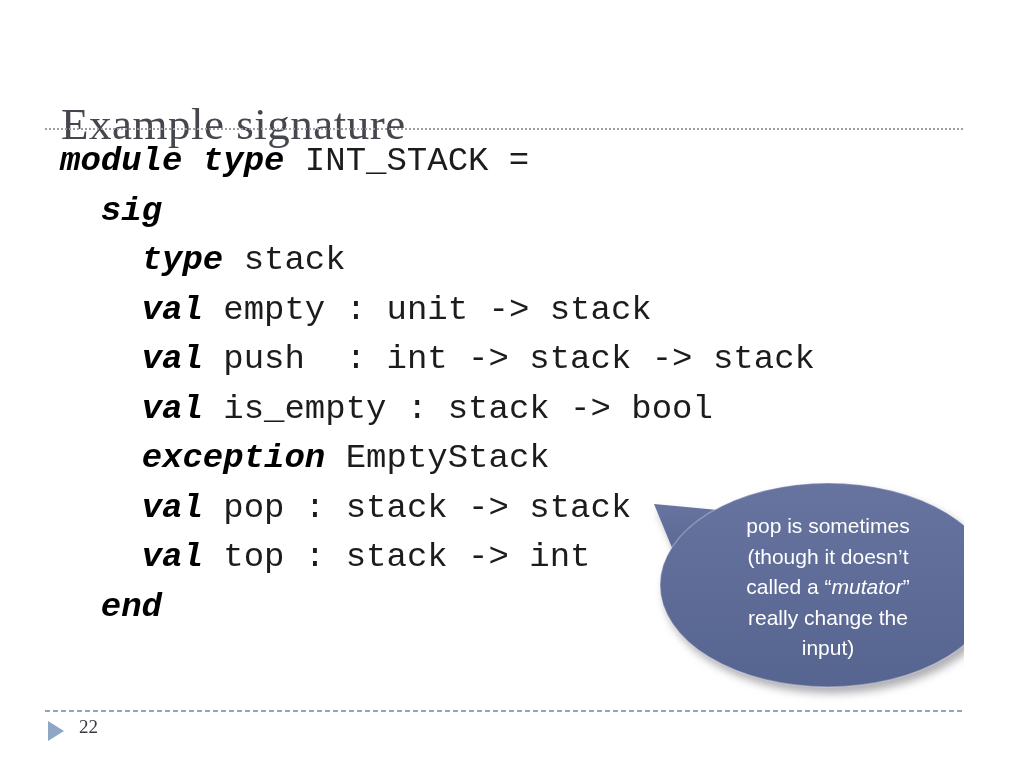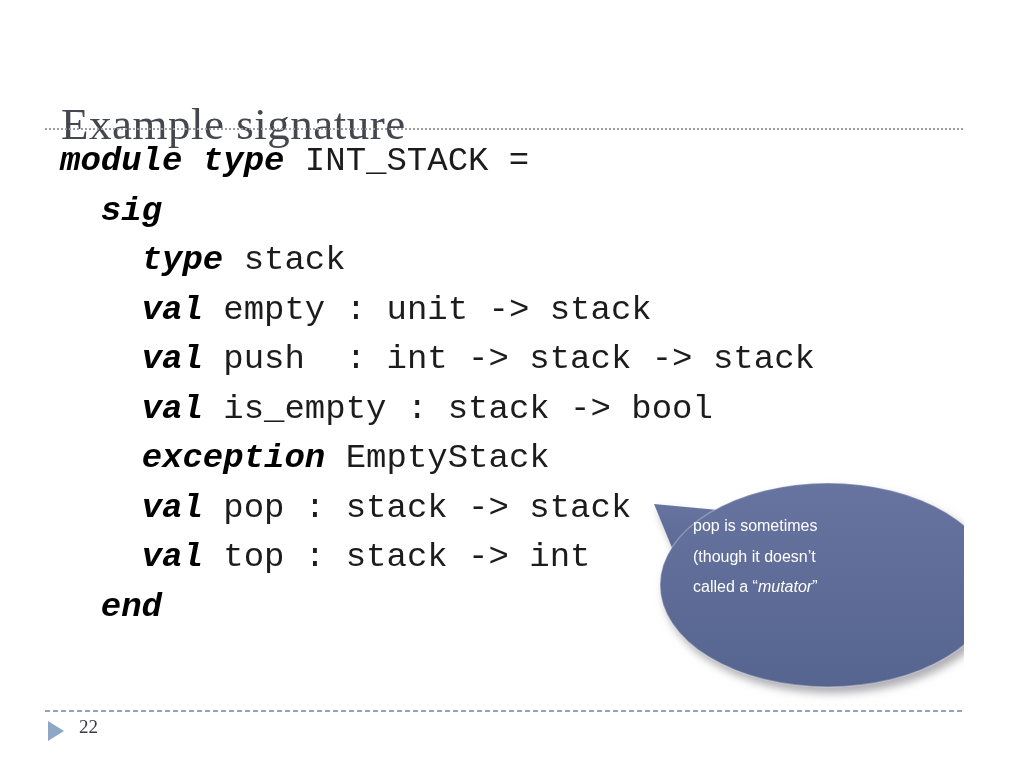--- a/index.html
+++ b/index.html
@@ -56,22 +56,23 @@
     top: 460px;
     width: 400px;
     height: 245px;
     filter: drop-shadow(4px 6px 4px rgba(105,105,115,0.55));
   }
   .callout-text {
     position: absolute;
     left: 693px;
     top: 511px;
     width: 270px;
+    text-align: center;
     font-family: "Liberation Sans", "DejaVu Sans", sans-serif;
-    font-size: 16px;
+    font-size: 21px;
     line-height: 30.5px;
     color: var(--callout-text, #ffffff);
   }
   .callout-line .em {
     font-style: italic;
   }
   .footer-rule {
     position: absolute;
     left: 45px;
     width: 944px;
@@ -118,20 +119,22 @@
       </linearGradient>
     </defs>
     <polygon points="34,44 98,50 62,112" fill="url(#bubbleGrad)"></polygon>
     <ellipse cx="208" cy="125" rx="168" ry="102" fill="url(#bubbleGrad)" stroke="rgba(255,255,255,0.28)" stroke-width="1.5"></ellipse>
   </svg>
 
   <div class="callout-text">
       <div class="callout-line"><span>pop is sometimes</span></div>
       <div class="callout-line"><span>(though it doesn’t</span></div>
       <div class="callout-line"><span>called a “</span><span class="em">mutator</span><span>”</span></div>
+      <div class="callout-line"><span>really change the</span></div>
+      <div class="callout-line"><span>input)</span></div>
     </div>
 
   <div class="footer-rule"></div>
 
   <div class="footer-arrow"></div>
 
   <div class="page-number">22</div>
 
 </div>
 

